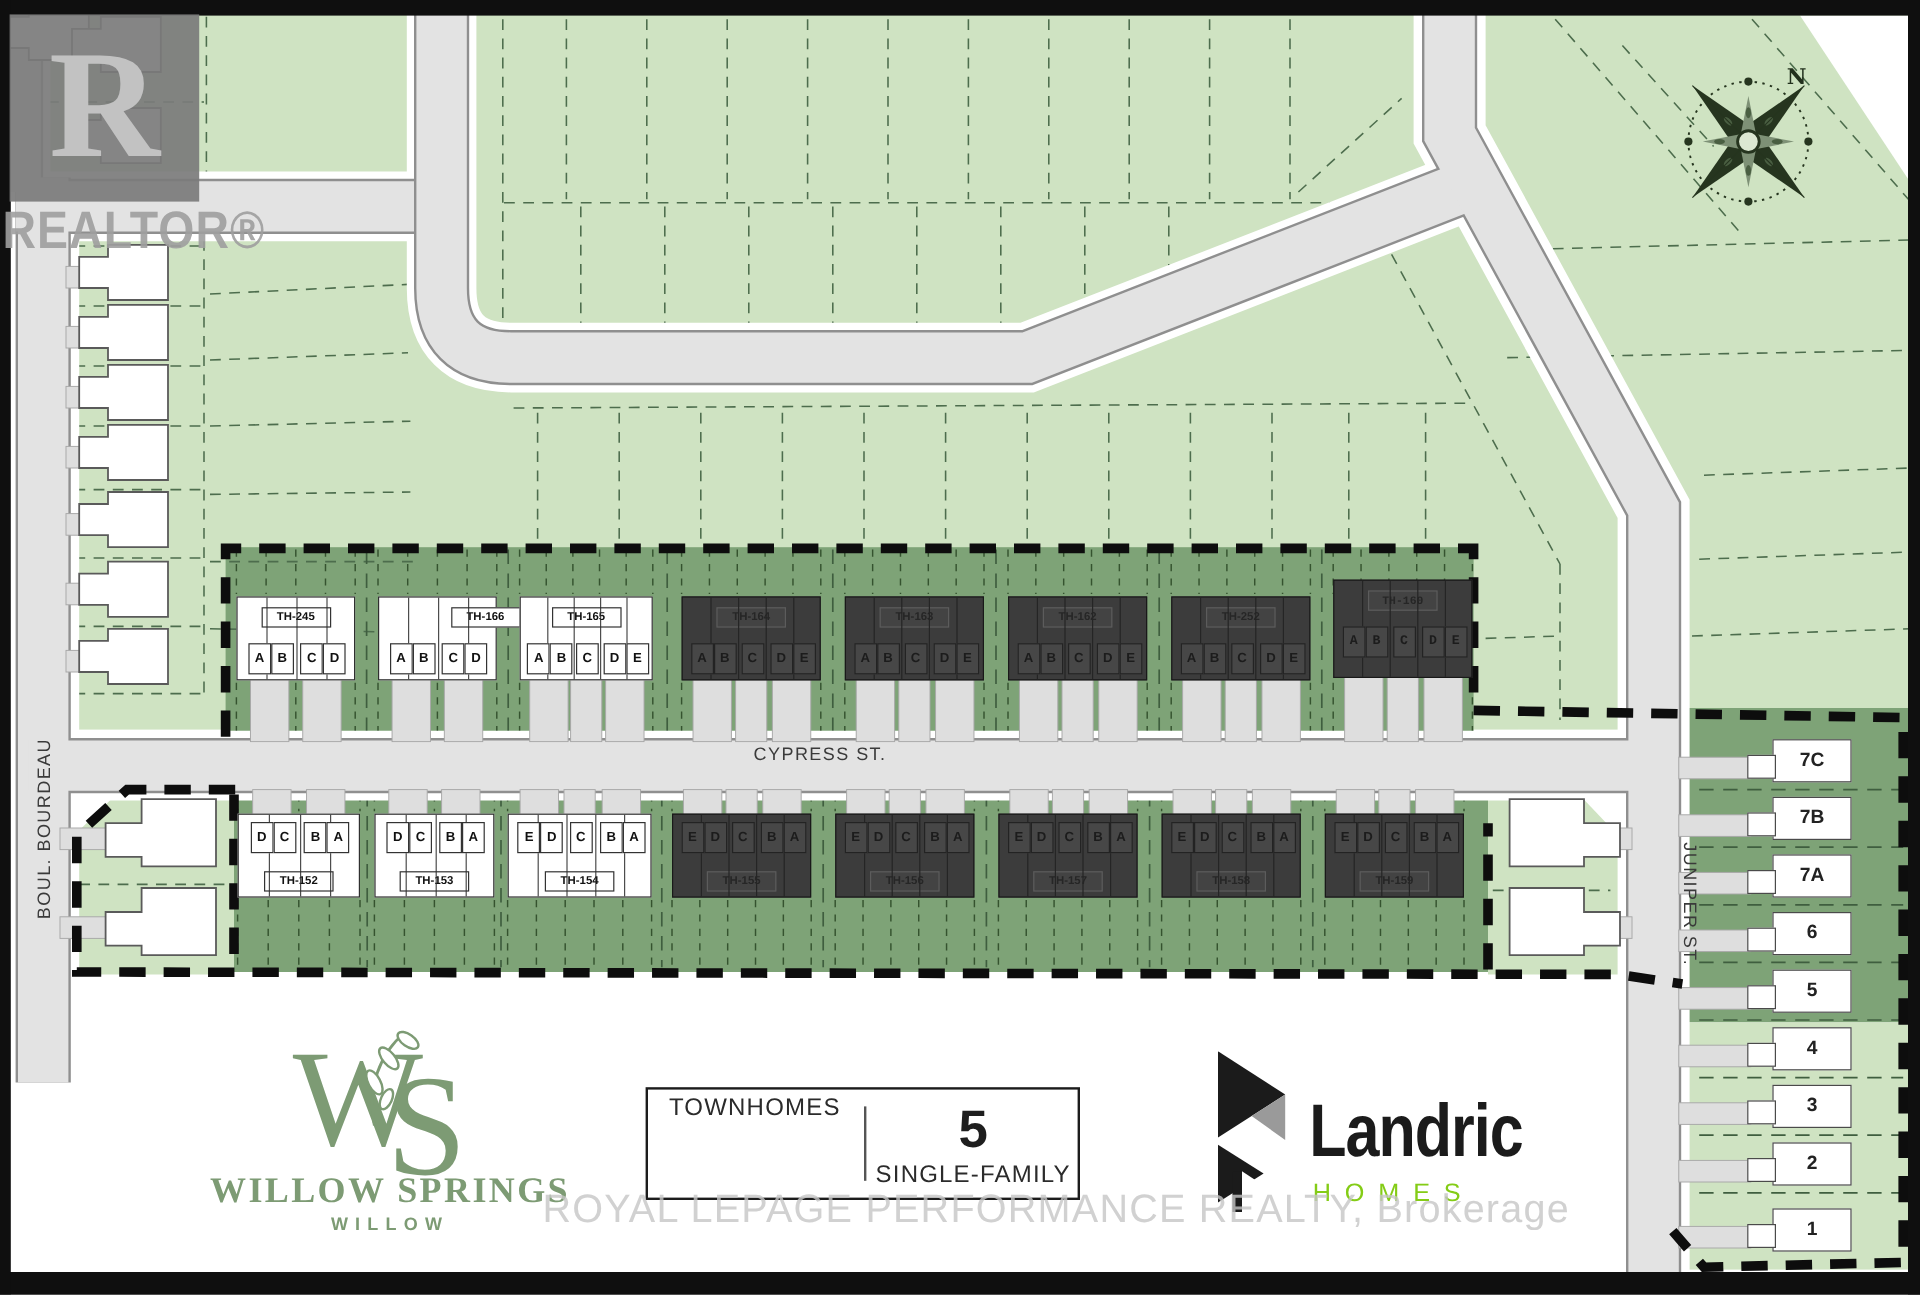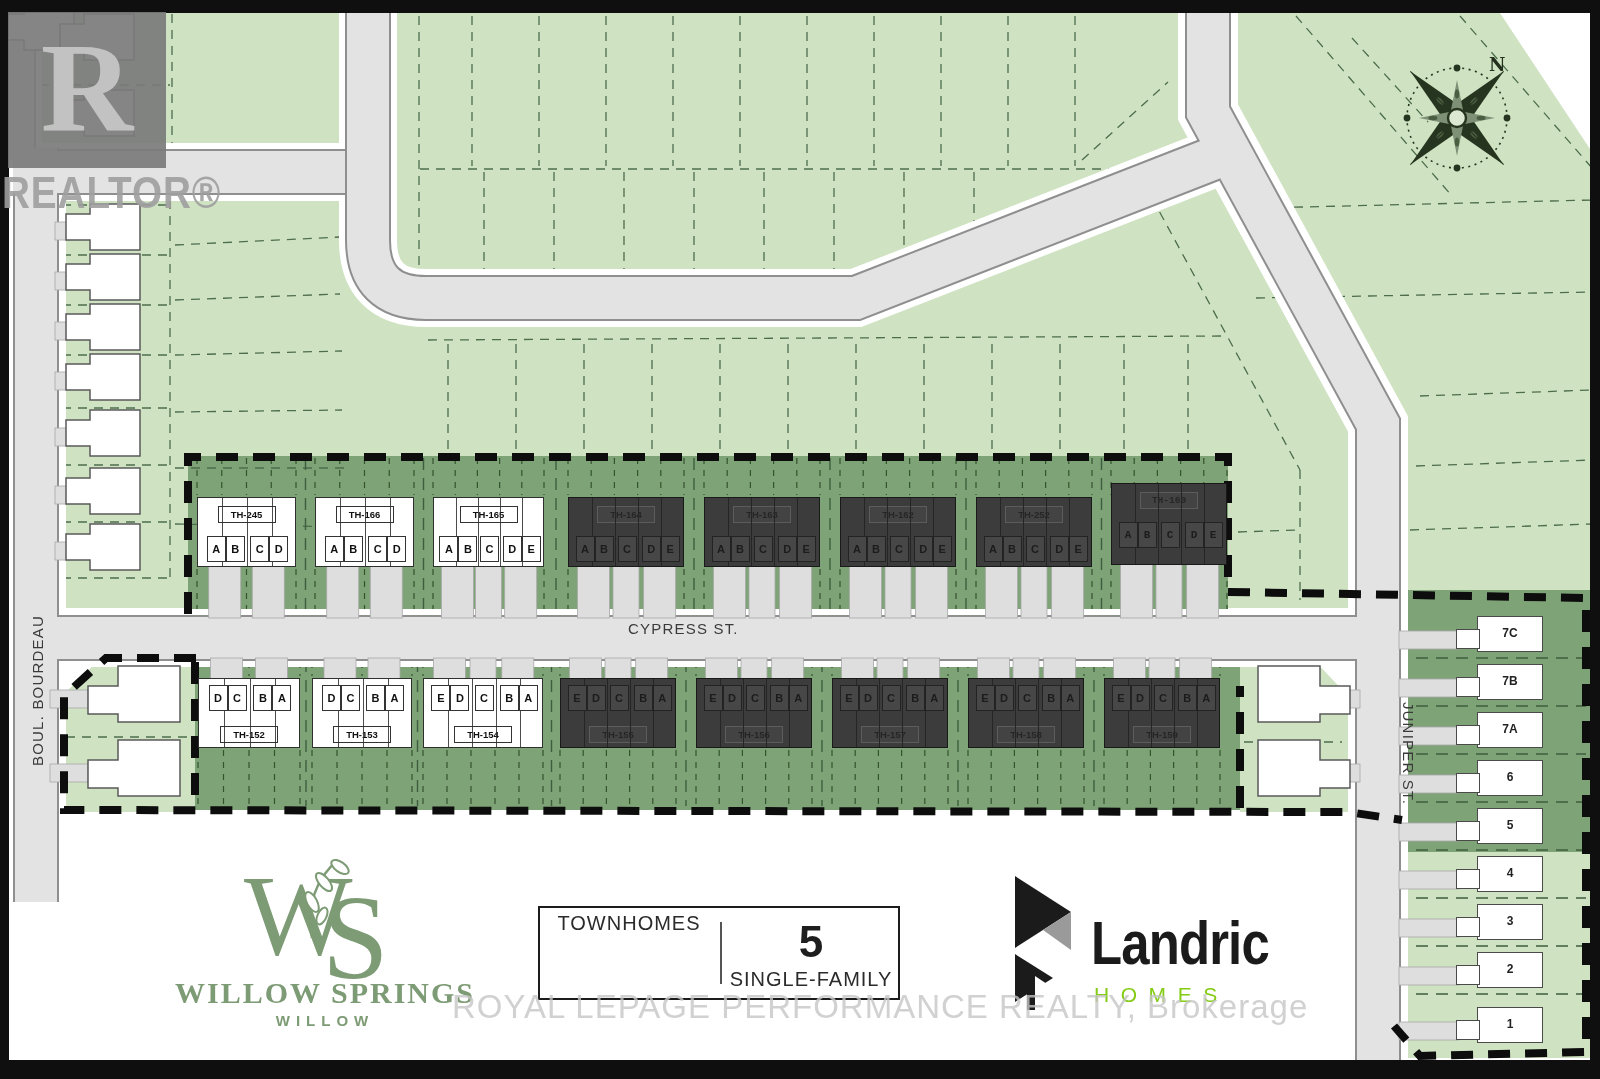--- a/index.html
+++ b/index.html
@@ -32,21 +32,21 @@
   .dark .th-label{background:#434343;border-color:#5c5c5c;color:#262626;}
   .unit-letter{position:absolute;width:19px;height:26px;box-sizing:border-box;
                border:1.3px solid #333;background:#fff;color:#111;
                font-size:11px;line-height:24px;font-weight:bold;text-align:center;}
   .dark .unit-letter{border-color:#232323;background:#474747;color:#1c1c1c;}
   .unit-div{position:absolute;top:0;bottom:0;width:1px;background:rgba(45,45,45,.85);}
   .dark .unit-div{background:#252525;}
 
   
   .sf-house{position:absolute;width:66px;height:36px;box-sizing:border-box;background:#fff;
-            border:1.6px solid #4a4a4a;font-size:12px;font-weight:bold;color:#222;
+            border:1.6px solid #4a4a4a;font-size:16px;font-weight:bold;color:#222;
             text-align:center;line-height:33px;}
   .sf-garage{position:absolute;width:24px;height:20px;box-sizing:border-box;
              background:#fff;border:1.6px solid #4a4a4a;}
 
   
   .street{position:absolute;font-size:15px;letter-spacing:1.2px;color:#3a3a3a;font-weight:500;
           white-space:nowrap;}
   .street.vert-up{transform:rotate(-90deg);}
   .street.vert-down{transform:rotate(90deg);}
 
@@ -495,21 +495,21 @@
         <div class="th-label" style="top: 8px;">TH-245</div>
         <div class="unit-div" style="left: 24.25px;"></div>
         <div class="unit-div" style="left: 49px;"></div>
         <div class="unit-div" style="left: 73.75px;"></div>
         <div class="unit-letter" style="left: 8.72px; top: 38px;">A</div>
         <div class="unit-letter" style="left: 27.72px; top: 38px;">B</div>
         <div class="unit-letter" style="left: 52.28px; top: 38px;">C</div>
         <div class="unit-letter" style="left: 71.28px; top: 38px;">D</div>
       </div>
       <div class="th-block light" style="left: 315px; top: 497px; width: 99px; height: 70px;">
-        <div class="th-label" style="top: 8px;">TH-166</div>
+        <div class="th-label" style="top: 8px; margin-left: 40px;">TH-166</div>
         <div class="unit-div" style="left: 24.25px;"></div>
         <div class="unit-div" style="left: 49px;"></div>
         <div class="unit-div" style="left: 73.75px;"></div>
         <div class="unit-letter" style="left: 8.72px; top: 38px;">A</div>
         <div class="unit-letter" style="left: 27.72px; top: 38px;">B</div>
         <div class="unit-letter" style="left: 52.28px; top: 38px;">C</div>
         <div class="unit-letter" style="left: 71.28px; top: 38px;">D</div>
       </div>
       <div class="th-block light" style="left: 433px; top: 497px; width: 111px; height: 70px;">
         <div class="th-label" style="top: 8px;">TH-165</div>

